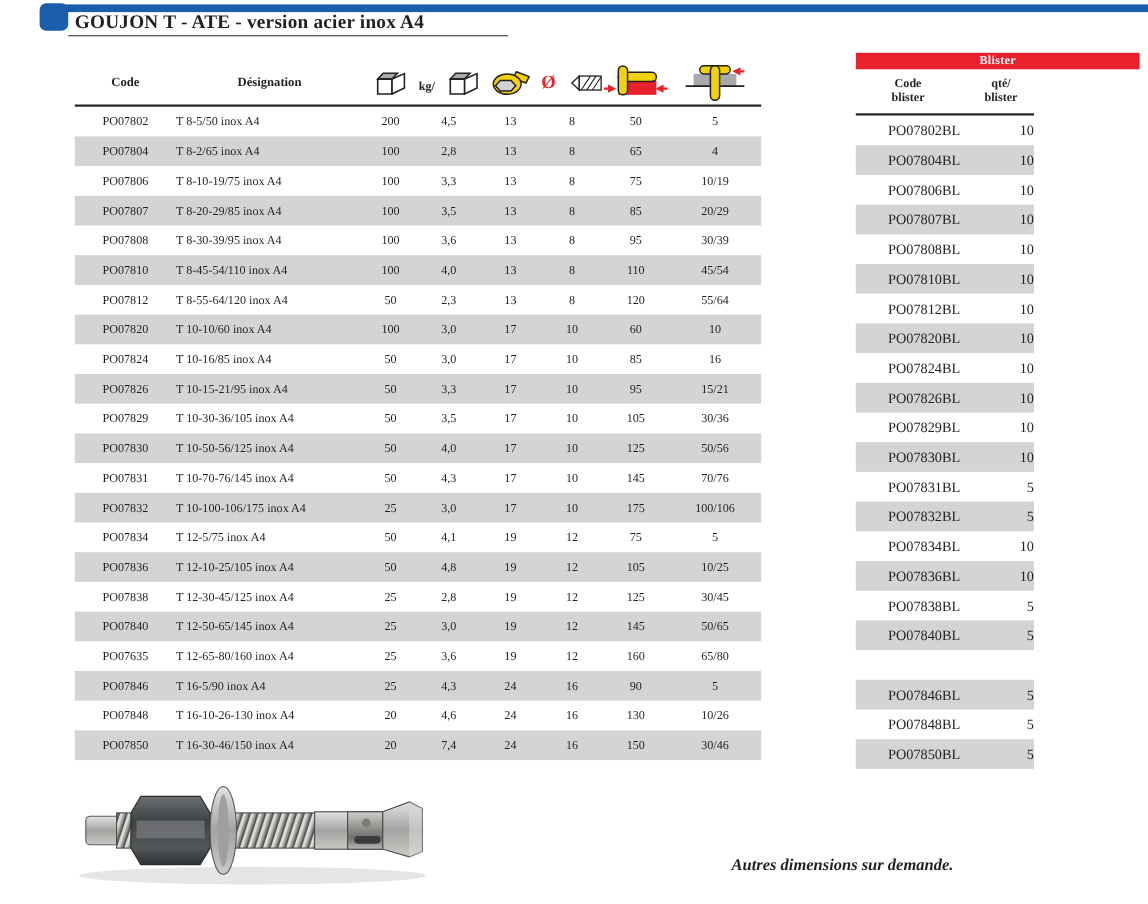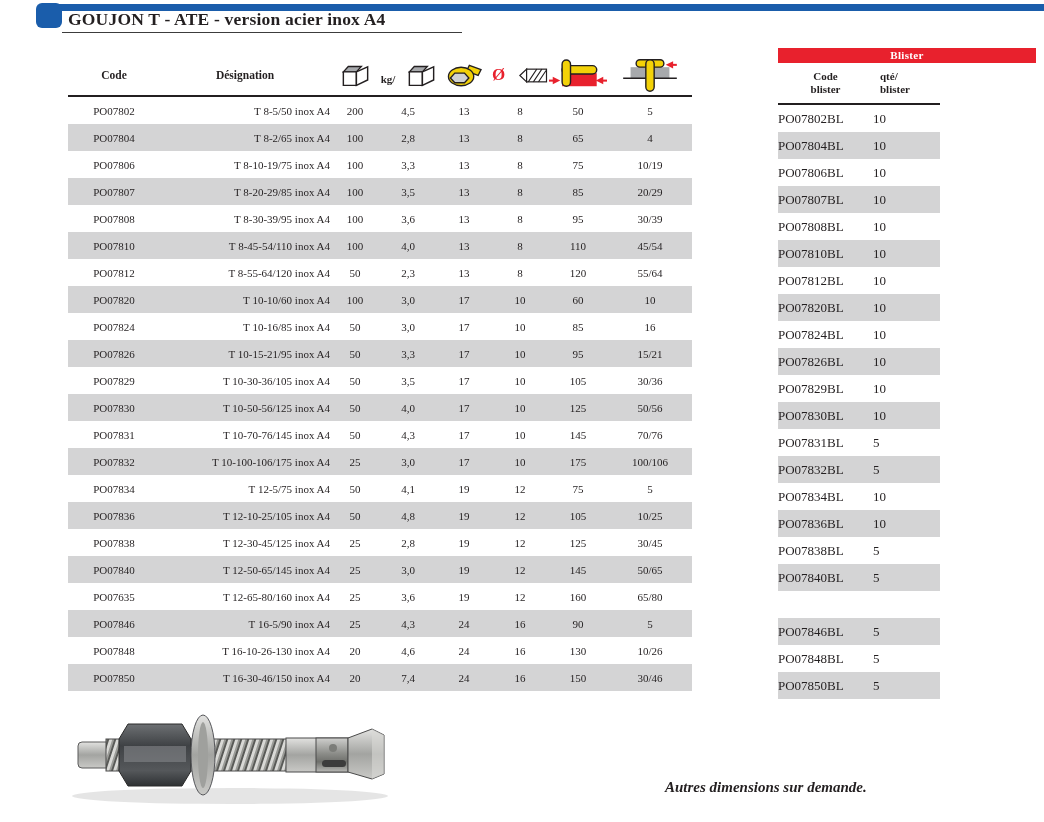--- a/index.html
+++ b/index.html
@@ -25,35 +25,35 @@
   .mt-header{display:grid;grid-template-columns:92px 170px 50px 56px 56px 56px 60px 84px;
              height:40px;align-items:center;border-bottom:2.5px solid var(--ink);}
   .hl{font-weight:bold;font-size:11.5px;text-align:center;}
   .icon-cell{display:flex;justify-content:center;align-items:center;gap:13px;}
   .kg{font-weight:bold;font-size:11px;align-self:flex-end;margin-bottom:2px;}
   .diam{color:var(--red);font-weight:bold;font-size:17px;margin-right:1px;}
   .mrow{display:grid;grid-template-columns:92px 170px 50px 56px 56px 56px 60px 84px;
         height:27px;align-items:center;font-size:11px;}
   .mrow.stripe{background:var(--stripe);}
   .c-center{text-align:center;}
-  .c-left{text-align:right;}
+  .c-left{text-align:left;}
 
   
   .blister{position:absolute;left:778px;top:48px;width:258px;}
   .bl-band{height:15px;background:var(--red);color:#fff;font-size:11px;font-weight:bold;
            text-align:center;line-height:15px;letter-spacing:.3px;}
   .bl-headers{display:grid;grid-template-columns:95px 67px;height:40px;align-items:center;
               width:162px;border-bottom:2.5px solid var(--ink);}
   .bl-h{font-weight:bold;font-size:11px;line-height:13px;}
   .bl-h1{text-align:center;}
-  .bl-h2{text-align:left;padding-left:7px;}
+  .bl-h2{text-align:center;padding-left:7px;}
   .brow{display:grid;grid-template-columns:95px 67px;height:27px;align-items:center;
         font-size:13px;width:162px;}
   .brow.stripe{background:var(--stripe);}
-  .brow div{text-align:left;}
+  .brow div{text-align:right;}
   .brow.empty{background:transparent;}
 
   
   .photo{position:absolute;left:40px;top:694px;width:360px;height:120px;}
   .footer-text{position:absolute;left:665px;top:700px;width:375px;font-size:14.5px;line-height:20px;}
   .footer-note{position:absolute;left:665px;top:779px;font-size:15px;font-weight:bold;font-style:italic;}
 </style>
 </head>
 <body>
 

